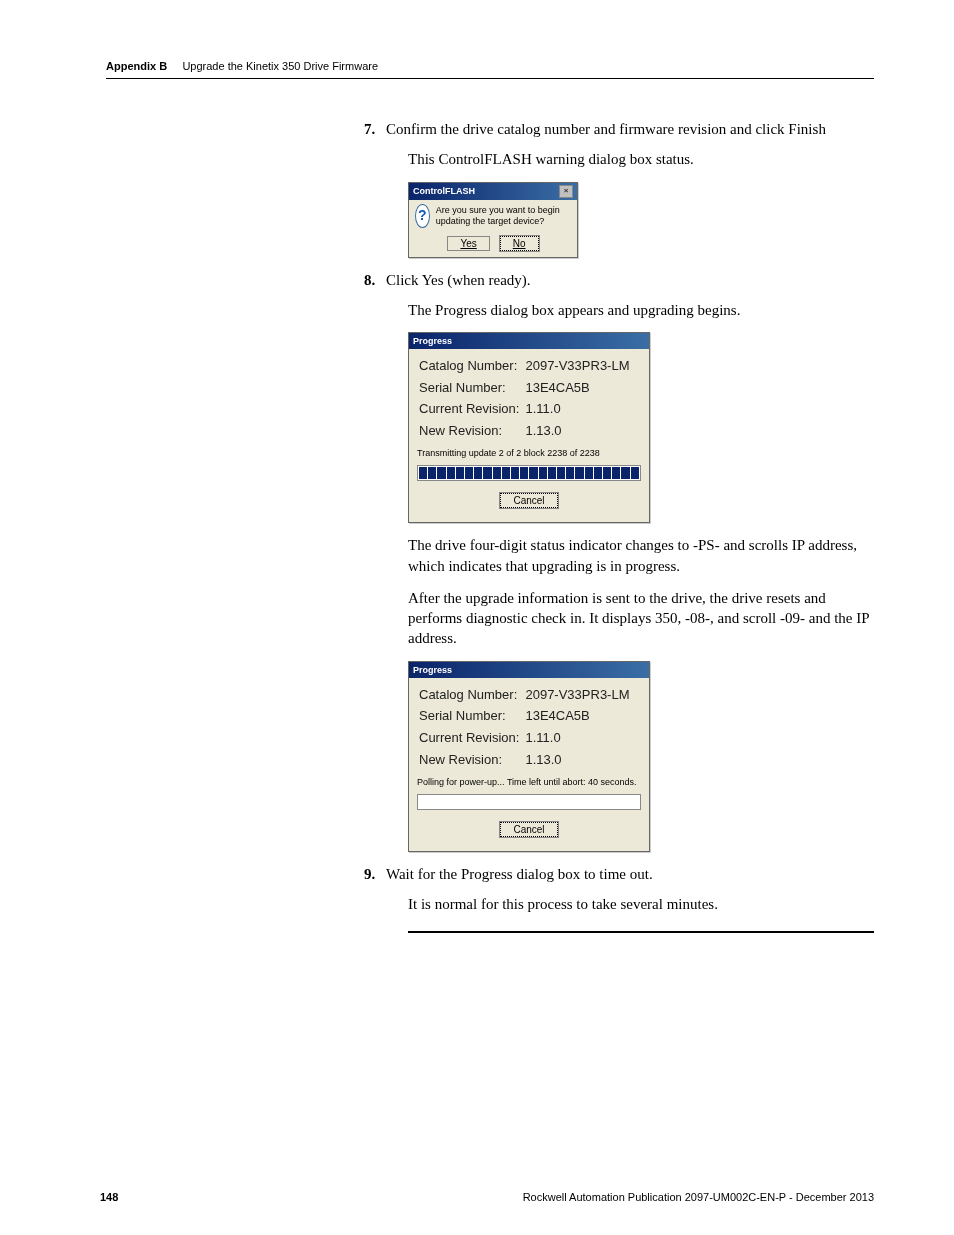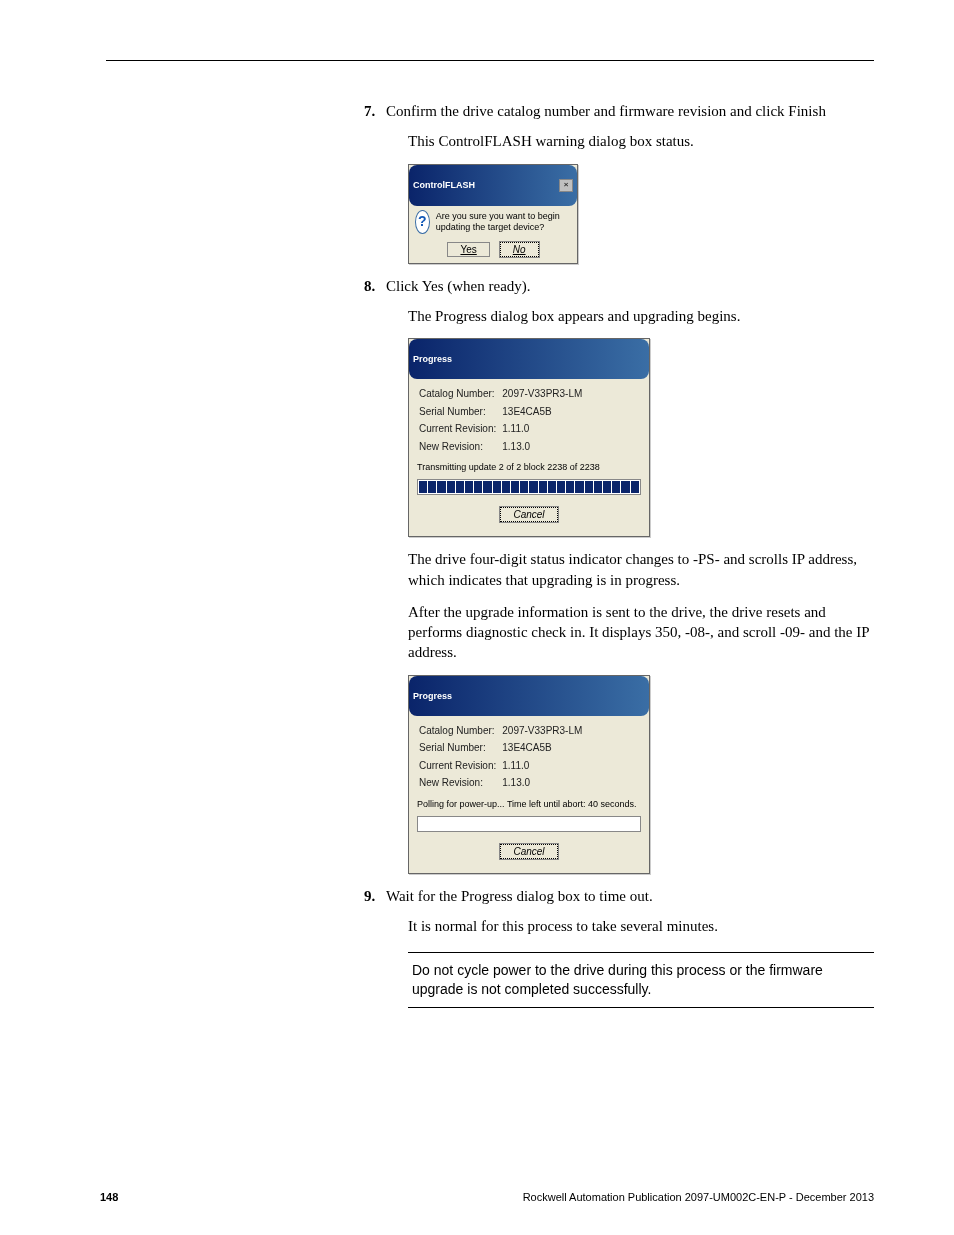--- a/index.html
+++ b/index.html
@@ -55,26 +55,25 @@
     background: #ece9d8;
     font-family: Tahoma, Arial, sans-serif;
     font-size: 9px;
     margin: 4px 0 12px 22px;
     box-shadow: 1px 1px 0 rgba(0,0,0,0.2);
   }
   .dlg-title {
     background: linear-gradient(90deg,#0a246a,#3a6ea5);
     color: #fff;
     font-weight: bold;
-    padding: 14px 4px;
+    padding: 2px 4px;
     display: flex;
     justify-content: space-between;
     align-items: center;
     font-size: 9px;
-    border-radius: 8px;
   }
   .dlg-close {
     width: 12px; height: 11px;
     background:#c0c0c0;
     border:1px solid #888;
     font-size:8px;
     line-height:9px;
     text-align:center;
     color:#333;
   }
@@ -88,22 +87,22 @@
     color:#1158b7;font-weight:bold;
     display:flex;align-items:center;justify-content:center;
     font-size:14px;
   }
   .btn-row { display:flex; justify-content:center; gap:10px; padding:4px 0 6px; }
   .win-btn {
     border:1px solid #888; background:#ece9d8;
     padding:1px 12px; font-size:10px;
     font-family: Tahoma, Arial, sans-serif;
   }
-  .win-btn.focus { border:1px dotted #000; outline:1px solid #888;font-style:italic; }
-  .info-tbl td { font-size:10px; padding:0 4px 2px 0; color:#222; white-space:nowrap;}
+  .win-btn.focus { border:1px dotted #000; outline:1px solid #888; }
+  .info-tbl td { font-size:13px; padding:0 4px 2px 0; color:#222; white-space:nowrap;}
   .status-line { font-size:9px; margin:4px 0 6px; }
   .progress-outer {
     border:1px solid #888; height:12px; background:#fff;
     margin-bottom:8px; padding:1px;
     display:flex; gap:1px;
   }
   .prog-block { flex:1; background:#0a246a; }
   .prog-empty { flex:1; background:#fff; }
   .important-box {
     border-top:1.5px solid #000;
@@ -131,20 +130,25 @@
     display:flex; justify-content:space-between;
   }
   .footer .pageno { font-weight:bold; }
   .underline-y { text-decoration: underline; }
 </style>
 </head>
 <body>
 
 <div class="page">
 
+  <div class="running-head">
+    <span class="bold">Appendix B</span>
+    &nbsp;&nbsp;&nbsp;
+    <span>Upgrade the Kinetix 350 Drive Firmware</span>
+  </div>
   <hr class="head-rule">
 
   <div class="content">
     <ol class="steps">
 
       <li>
         <span class="step-num">7.</span>
         <span>Confirm the drive catalog number and firmware revision and click Finish</span>
         <div class="step-sub">This ControlFLASH warning dialog box status.</div>
 
@@ -268,21 +272,20 @@
           </div>
         </div>
       </li>
 
       <li>
         <span class="step-num">9.</span>
         <span>Wait for the Progress dialog box to time out.</span>
         <div class="step-sub">It is normal for this process to take several minutes.</div>
 
         <div class="important-box">
-          <div class="important-text">Do not cycle power to the drive during this process or the firmware upgrade is not completed successfully.</div>
         </div>
       </li>
 
     </ol>
   </div>
 
   <div class="footer">
     <span class="pageno">148</span>
     <span>Rockwell Automation Publication 2097-UM002C-EN-P - December 2013</span>
   </div>

